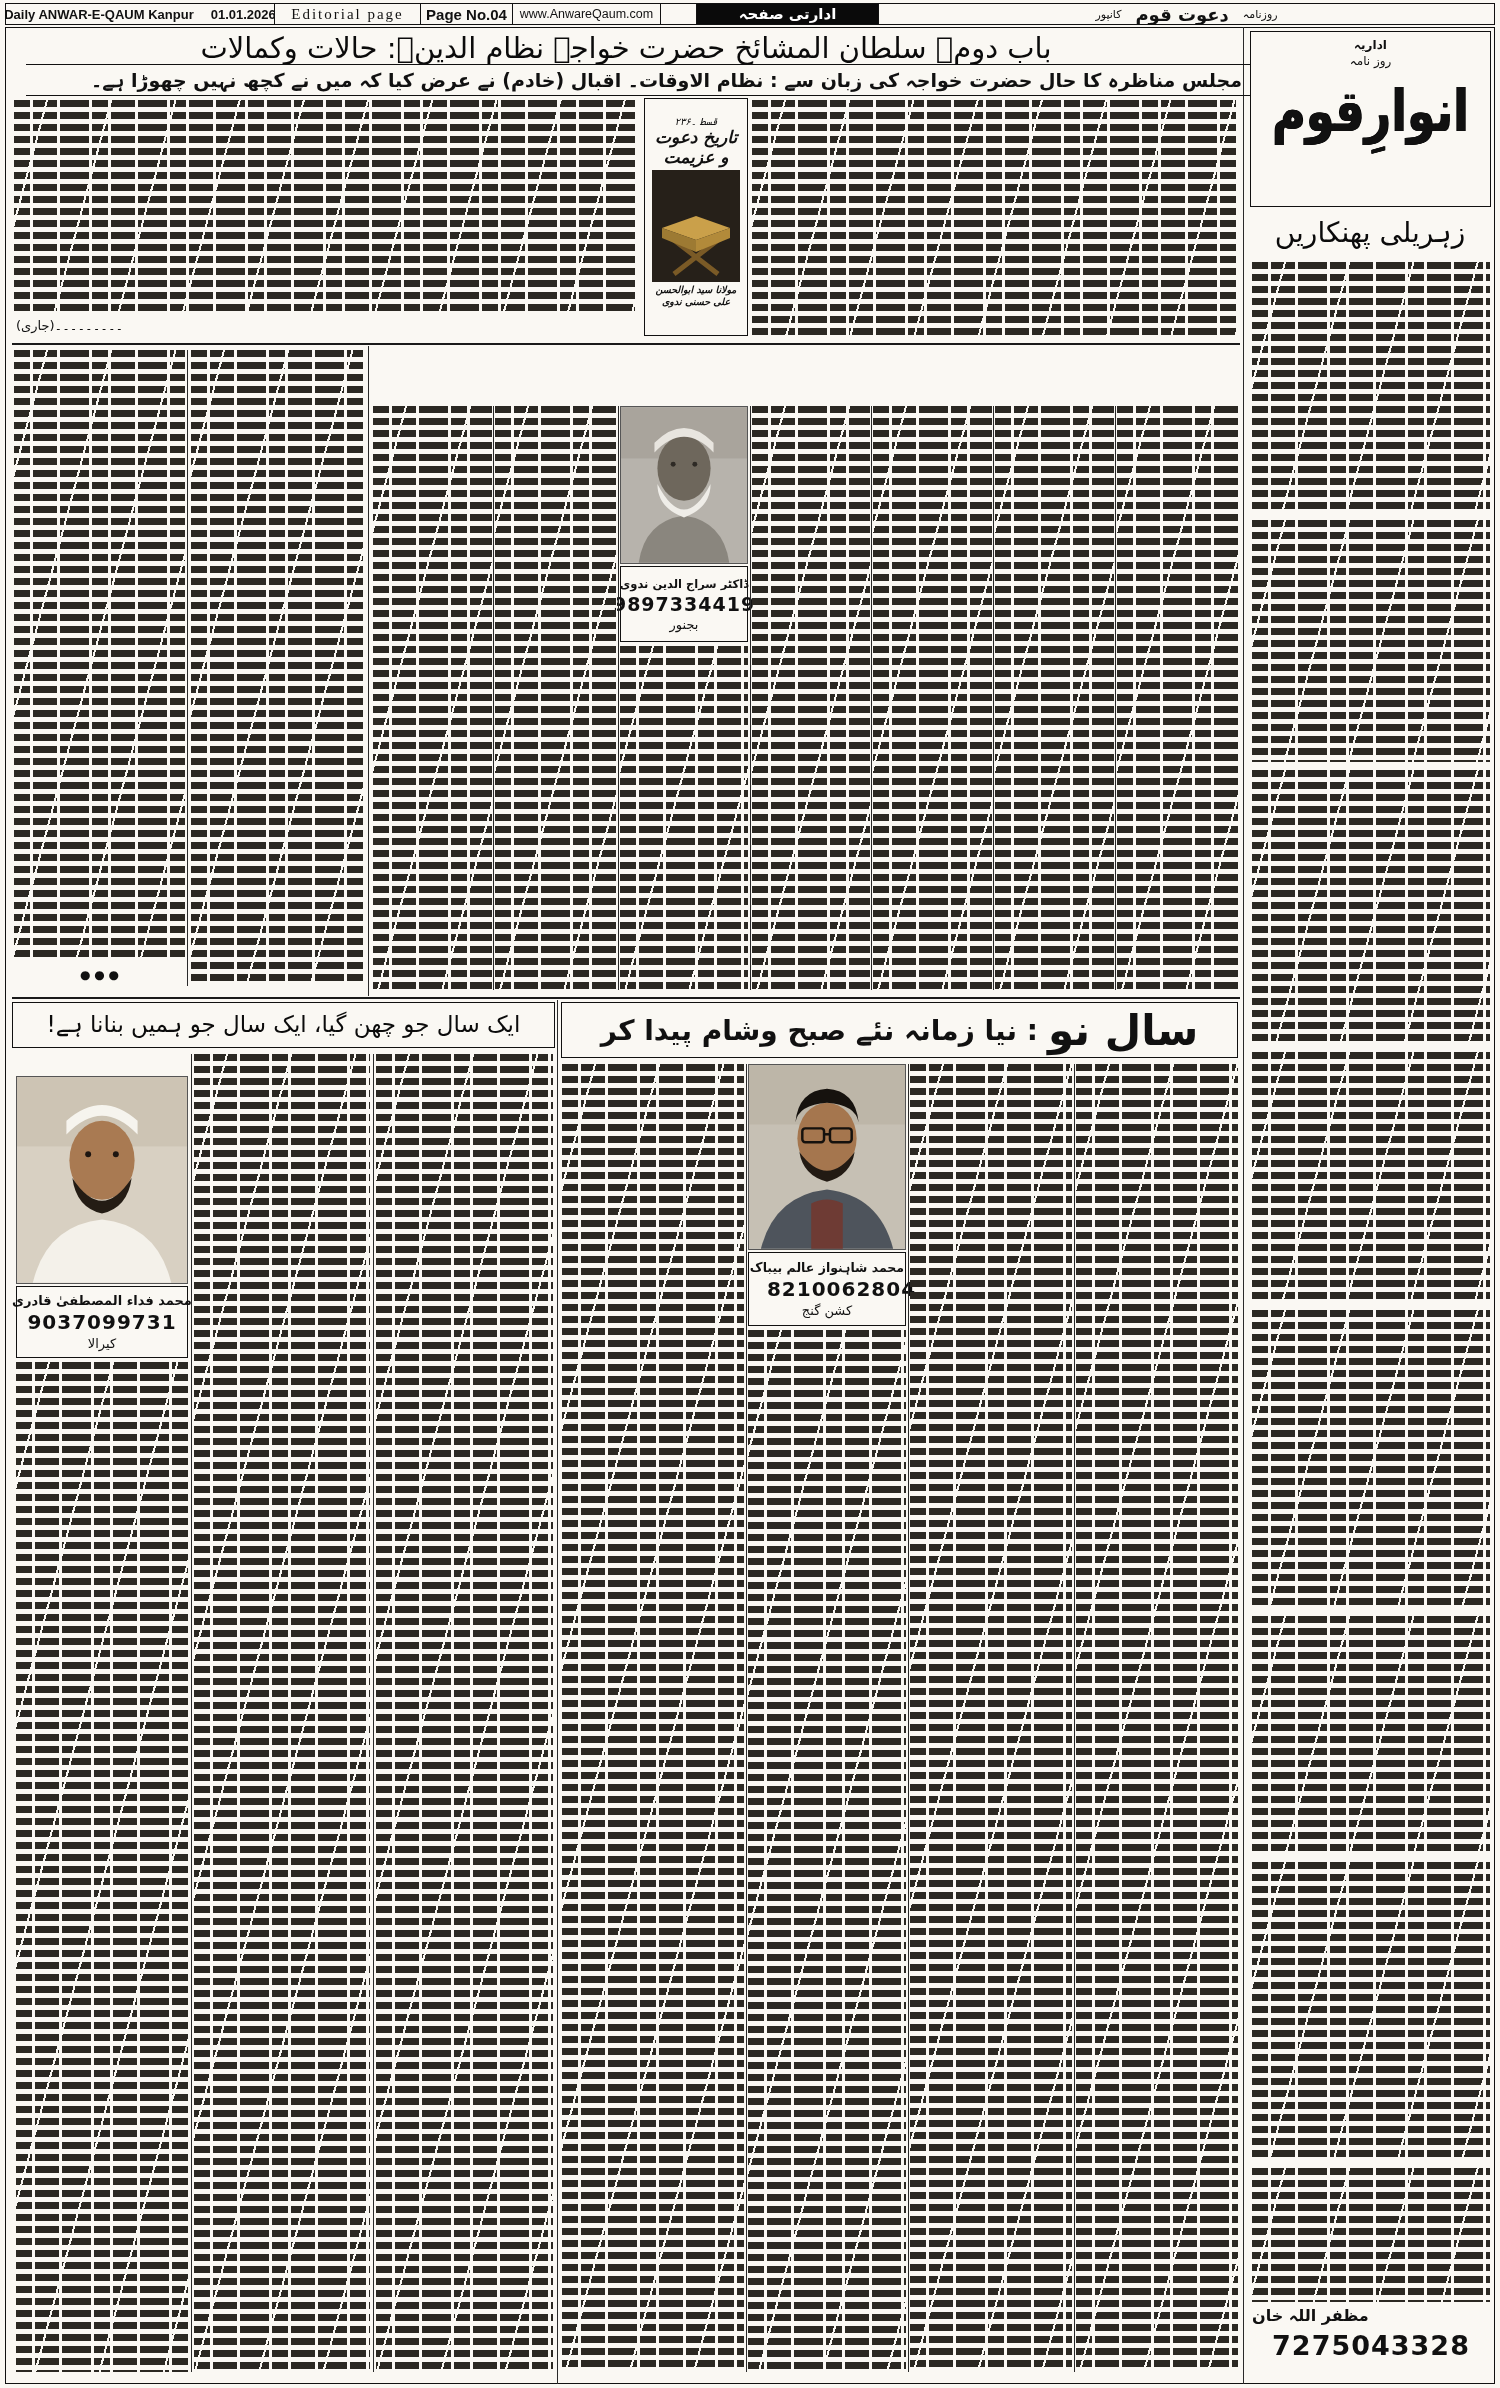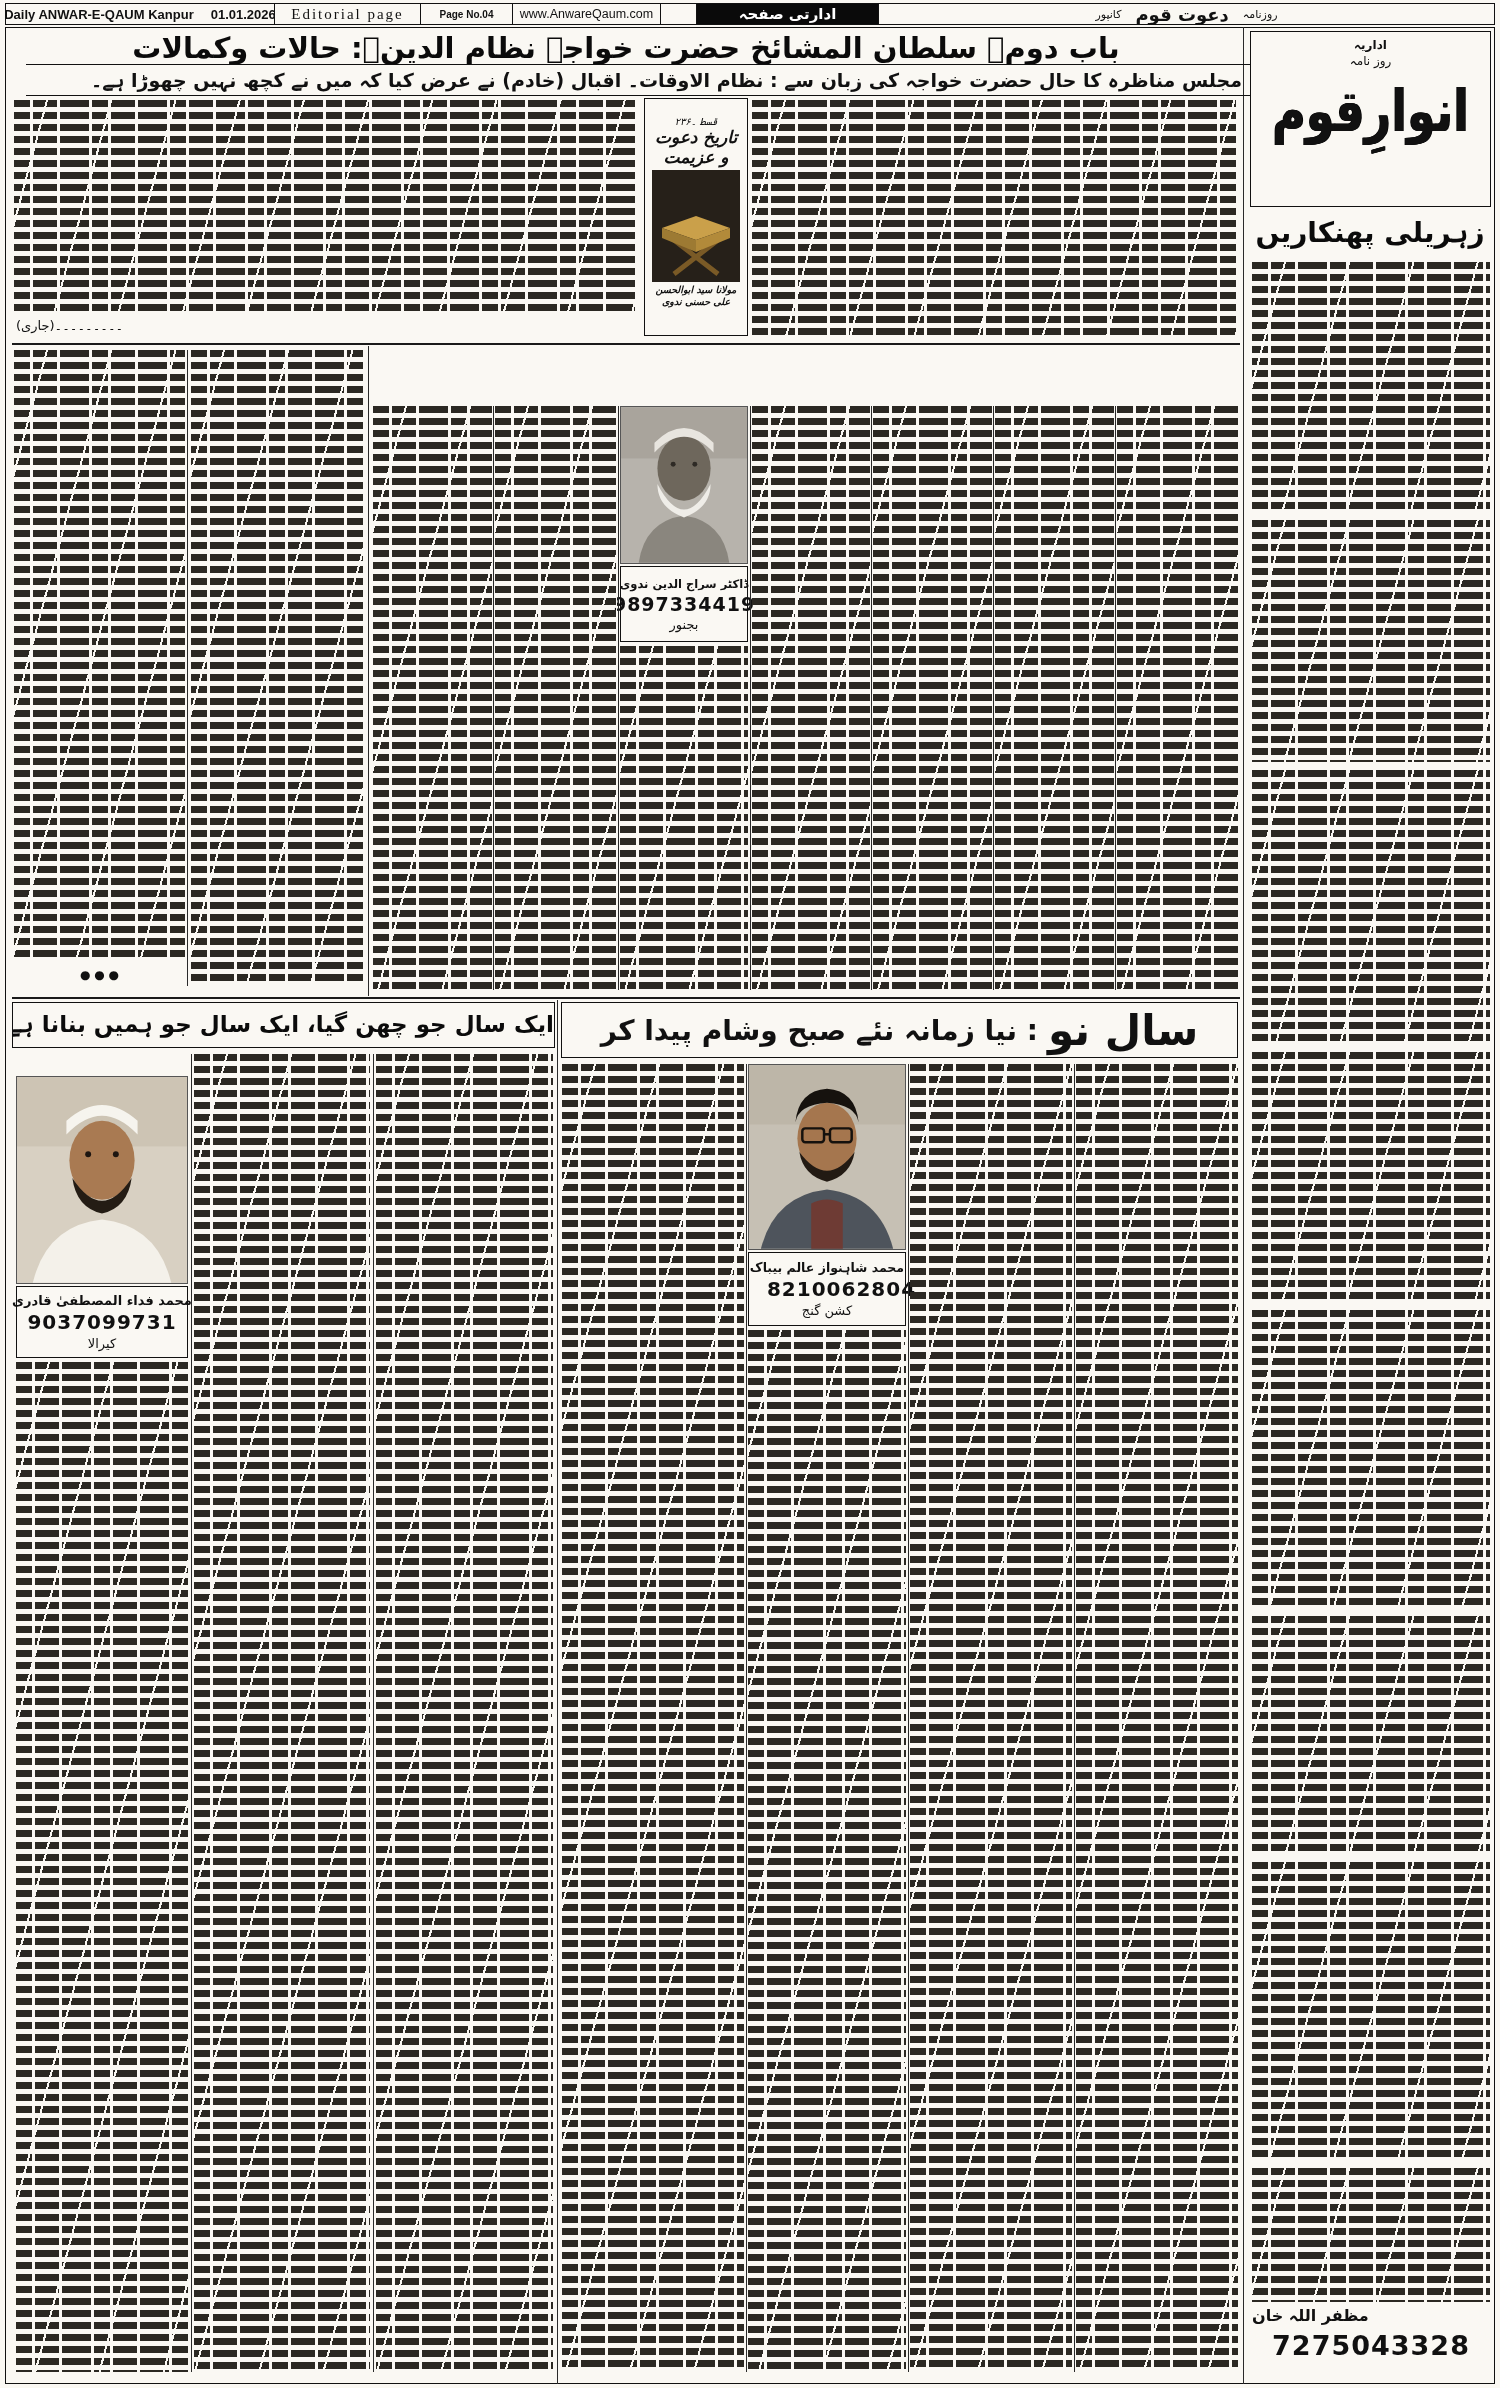--- a/index.html
+++ b/index.html
@@ -38,21 +38,21 @@
         rgba(0,0,0,0) 7px, rgba(0,0,0,0) 12px);
   }
 
   .topbar {
     position:absolute; left:5px; top:3px; width:1490px; height:22px;
     border:1.5px solid #111; display:flex; align-items:stretch; background:#faf8f3;
   }
   .seg { display:flex; align-items:center; justify-content:center; white-space:nowrap; overflow:hidden; }
   .seg + .seg { border-left:1px solid #111; }
 
-  .urdu-head { direction:rtl; font-weight:bold; color:#0b0b0b; white-space:nowrap; overflow:hidden; }
+  .urdu-head { direction:rtl; font-weight:normal; color:#0b0b0b; white-space:nowrap; overflow:hidden; }
 
   .cap { position:absolute; border:1.5px solid #111; background:#faf8f3;
          display:flex; flex-direction:column; align-items:center; justify-content:center; gap:2px; }
   .cap .nm { font-weight:bold; direction:rtl; white-space:nowrap; }
   .cap .ph { font-weight:bold; font-family:"DejaVu Sans", sans-serif; letter-spacing:1px; }
   .cap .ct { direction:rtl; }
 
   .photo { position:absolute; border:1px solid #555; overflow:hidden; background:#ccc; }
   .photo svg { display:block; width:100%; height:100%; }
 
@@ -73,21 +73,21 @@
 <body>
 
 <div class="page">
 
   <div class="topbar">
     <div class="seg en" style="width:268px; font-weight:bold; font-size:13px; gap:17px;">
       <span>Daily ANWAR-E-QAUM Kanpur</span>
       <span>01.01.2026</span>
     </div>
     <div class="seg serif" style="width:146px; font-size:15px; letter-spacing:2px;">Editorial page</div>
-    <div class="seg en" style="width:92px; font-weight:bold; font-size:10px;">Page No.04</div>
+    <div class="seg en" style="width:92px; font-weight:bold; font-size:15px;">Page No.04</div>
     <div class="seg en" style="width:148px; font-size:12.5px;">www.AnwareQaum.com</div>
     <div class="seg" style="width:36px; border-left:1px solid #111;"></div>
     <div class="seg rtl" style="width:182px; background:#0a0a0a; color:#fff; font-weight:bold; font-size:15px;">ادارتی صفحہ</div>
     <div class="seg rtl" style="flex:1; gap:14px;">
       <span style="font-size:11px;">روزنامہ</span>
       <span style="font-size:18px; font-weight:bold;">دعوت قوم</span>
       <span style="font-size:11px;">کانپور</span>
     </div>
   </div>
 

